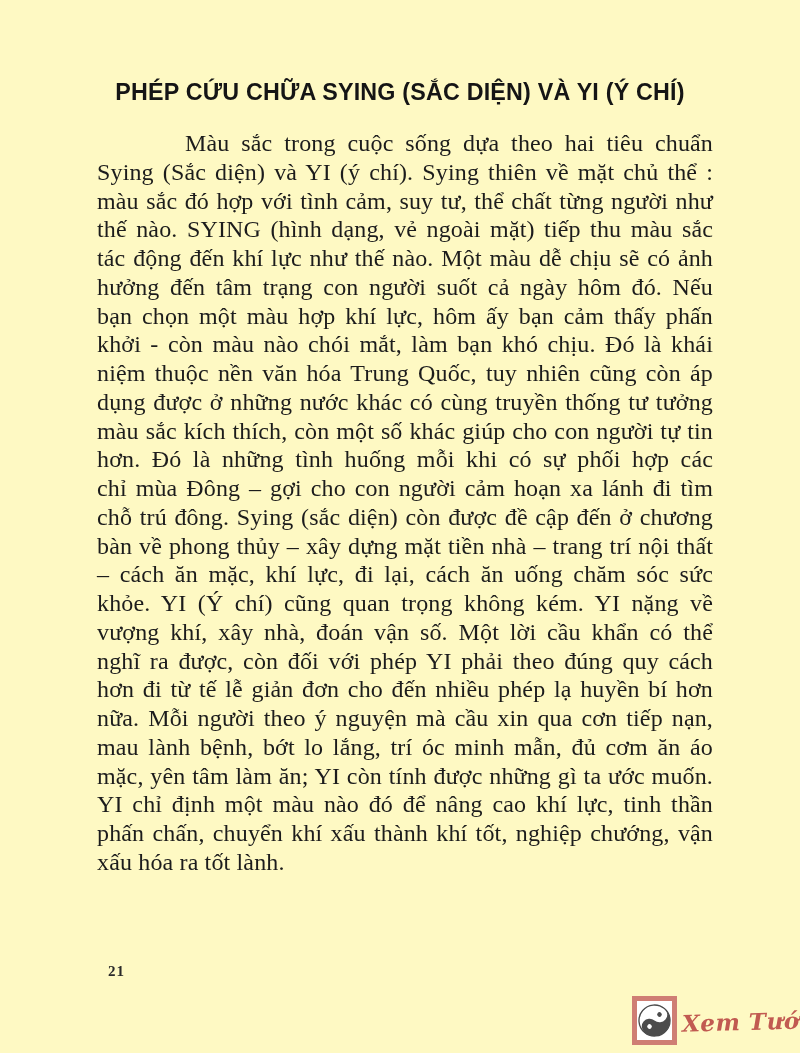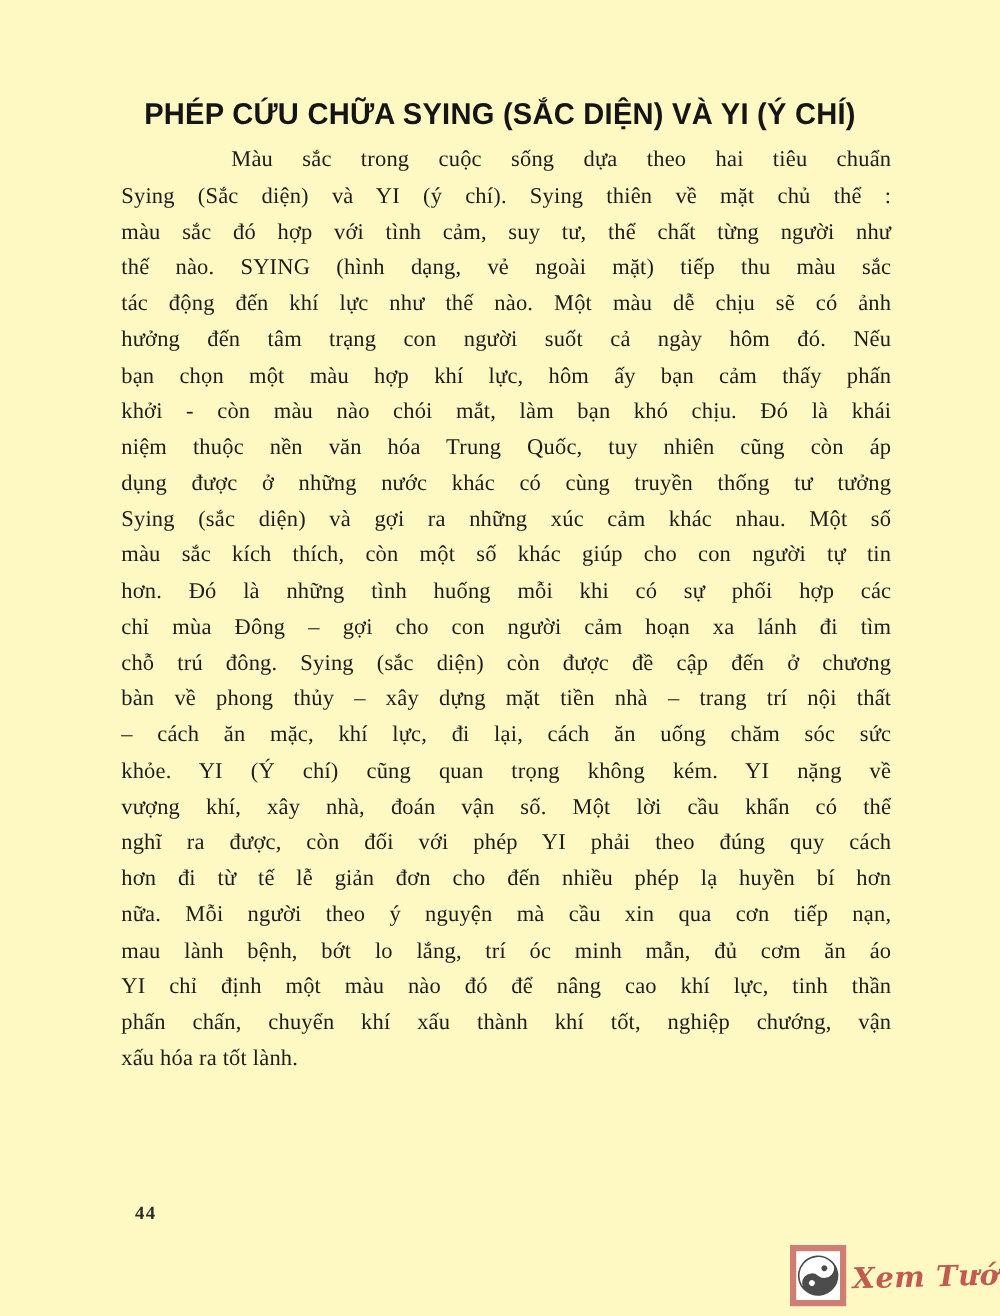--- a/index.html
+++ b/index.html
@@ -24,24 +24,24 @@
     text-align: center;
     font-family: "Liberation Sans", sans-serif;
     font-weight: 700;
     font-size: 24px;
     letter-spacing: 0.2px;
     color: #151515;
     transform: scaleX(0.97);
   }
   .body-text {
     position: absolute;
-    top: 113px;
+    top: 129px;
     left: 97px;
     width: 616px;
-    font-size: 18px;
+    font-size: 24px;
     line-height: 28.75px;
     color: #1c1c1c;
   }
   .text-line {
     text-align: justify;
     text-align-last: justify;
     height: 28.75px;
     letter-spacing: 0.15px;
   }
   .text-line.first {
@@ -105,39 +105,39 @@
       <div class="text-line first">Màu sắc trong cuộc sống dựa theo hai tiêu chuẩn</div>
       <div class="text-line">Sying (Sắc diện) và YI (ý chí). Sying thiên về mặt chủ thể :</div>
       <div class="text-line">màu sắc đó hợp với tình cảm, suy tư, thể chất từng người như</div>
       <div class="text-line">thế nào. SYING (hình dạng, vẻ ngoài mặt) tiếp thu màu sắc</div>
       <div class="text-line">tác động đến khí lực như thế nào. Một màu dễ chịu sẽ có ảnh</div>
       <div class="text-line">hưởng đến tâm trạng con người suốt cả ngày hôm đó. Nếu</div>
       <div class="text-line">bạn chọn một màu hợp khí lực, hôm ấy bạn cảm thấy phấn</div>
       <div class="text-line">khởi - còn màu nào chói mắt, làm bạn khó chịu. Đó là khái</div>
       <div class="text-line">niệm thuộc nền văn hóa Trung Quốc, tuy nhiên cũng còn áp</div>
       <div class="text-line">dụng được ở những nước khác có cùng truyền thống tư tưởng</div>
-      <div class="text-line">Sying (sắc diện) và  gợi ra những xúc cảm khác nhau. Một số</div>
       <div class="text-line">màu sắc kích thích, còn một số khác giúp cho con người tự tin</div>
       <div class="text-line">hơn. Đó là những tình huống mỗi khi có sự phối hợp các</div>
       <div class="text-line">chỉ mùa Đông – gợi cho con người cảm hoạn xa lánh đi tìm</div>
       <div class="text-line">chỗ trú đông. Sying (sắc diện) còn được đề cập đến ở chương</div>
       <div class="text-line">bàn về phong thủy – xây dựng mặt tiền nhà – trang trí nội thất</div>
       <div class="text-line">– cách ăn mặc, khí lực, đi lại, cách ăn uống chăm sóc sức</div>
       <div class="text-line">khỏe. YI (Ý chí) cũng quan trọng không kém. YI nặng về</div>
       <div class="text-line">vượng khí, xây nhà, đoán vận số. Một lời cầu khẩn có thể</div>
       <div class="text-line">nghĩ ra được, còn đối với phép YI phải theo đúng quy cách</div>
       <div class="text-line">hơn đi từ tế lễ giản đơn cho đến nhiều phép lạ huyền bí hơn</div>
       <div class="text-line">nữa. Mỗi người theo ý nguyện mà cầu xin qua cơn tiếp nạn,</div>
       <div class="text-line">mau lành bệnh, bớt lo lắng, trí óc minh mẫn, đủ cơm ăn áo</div>
+      <div class="text-line">mặc, yên tâm làm ăn; YI còn tính được những gì ta ước muốn.</div>
       <div class="text-line">YI chỉ định một màu nào đó để nâng cao khí lực, tinh thần</div>
       <div class="text-line">phấn chấn, chuyển khí xấu thành khí tốt, nghiệp chướng, vận</div>
       <div class="text-line last">xấu hóa ra tốt lành.</div>
     </div>
 
-  <div class="page-number">44</div>
+  <div class="page-number">21</div>
 
   <div class="watermark">
     <span class="wm-frame">
       <svg viewBox="0 0 100 100" aria-hidden="true">
         <circle cx="50" cy="50" r="47" fill="#ffffff" stroke="#4c4c4c" stroke-width="4"></circle>
         <path d="M50,3 a47,47 0 0 1 0,94 a23.5,23.5 0 0 1 0,-47 a23.5,23.5 0 0 0 0,-47 Z" fill="#4c4c4c"></path>
         <circle cx="50" cy="26.5" r="7" fill="#4c4c4c"></circle>
         <circle cx="50" cy="73.5" r="7" fill="#ffffff"></circle>
       </svg>
     </span>

